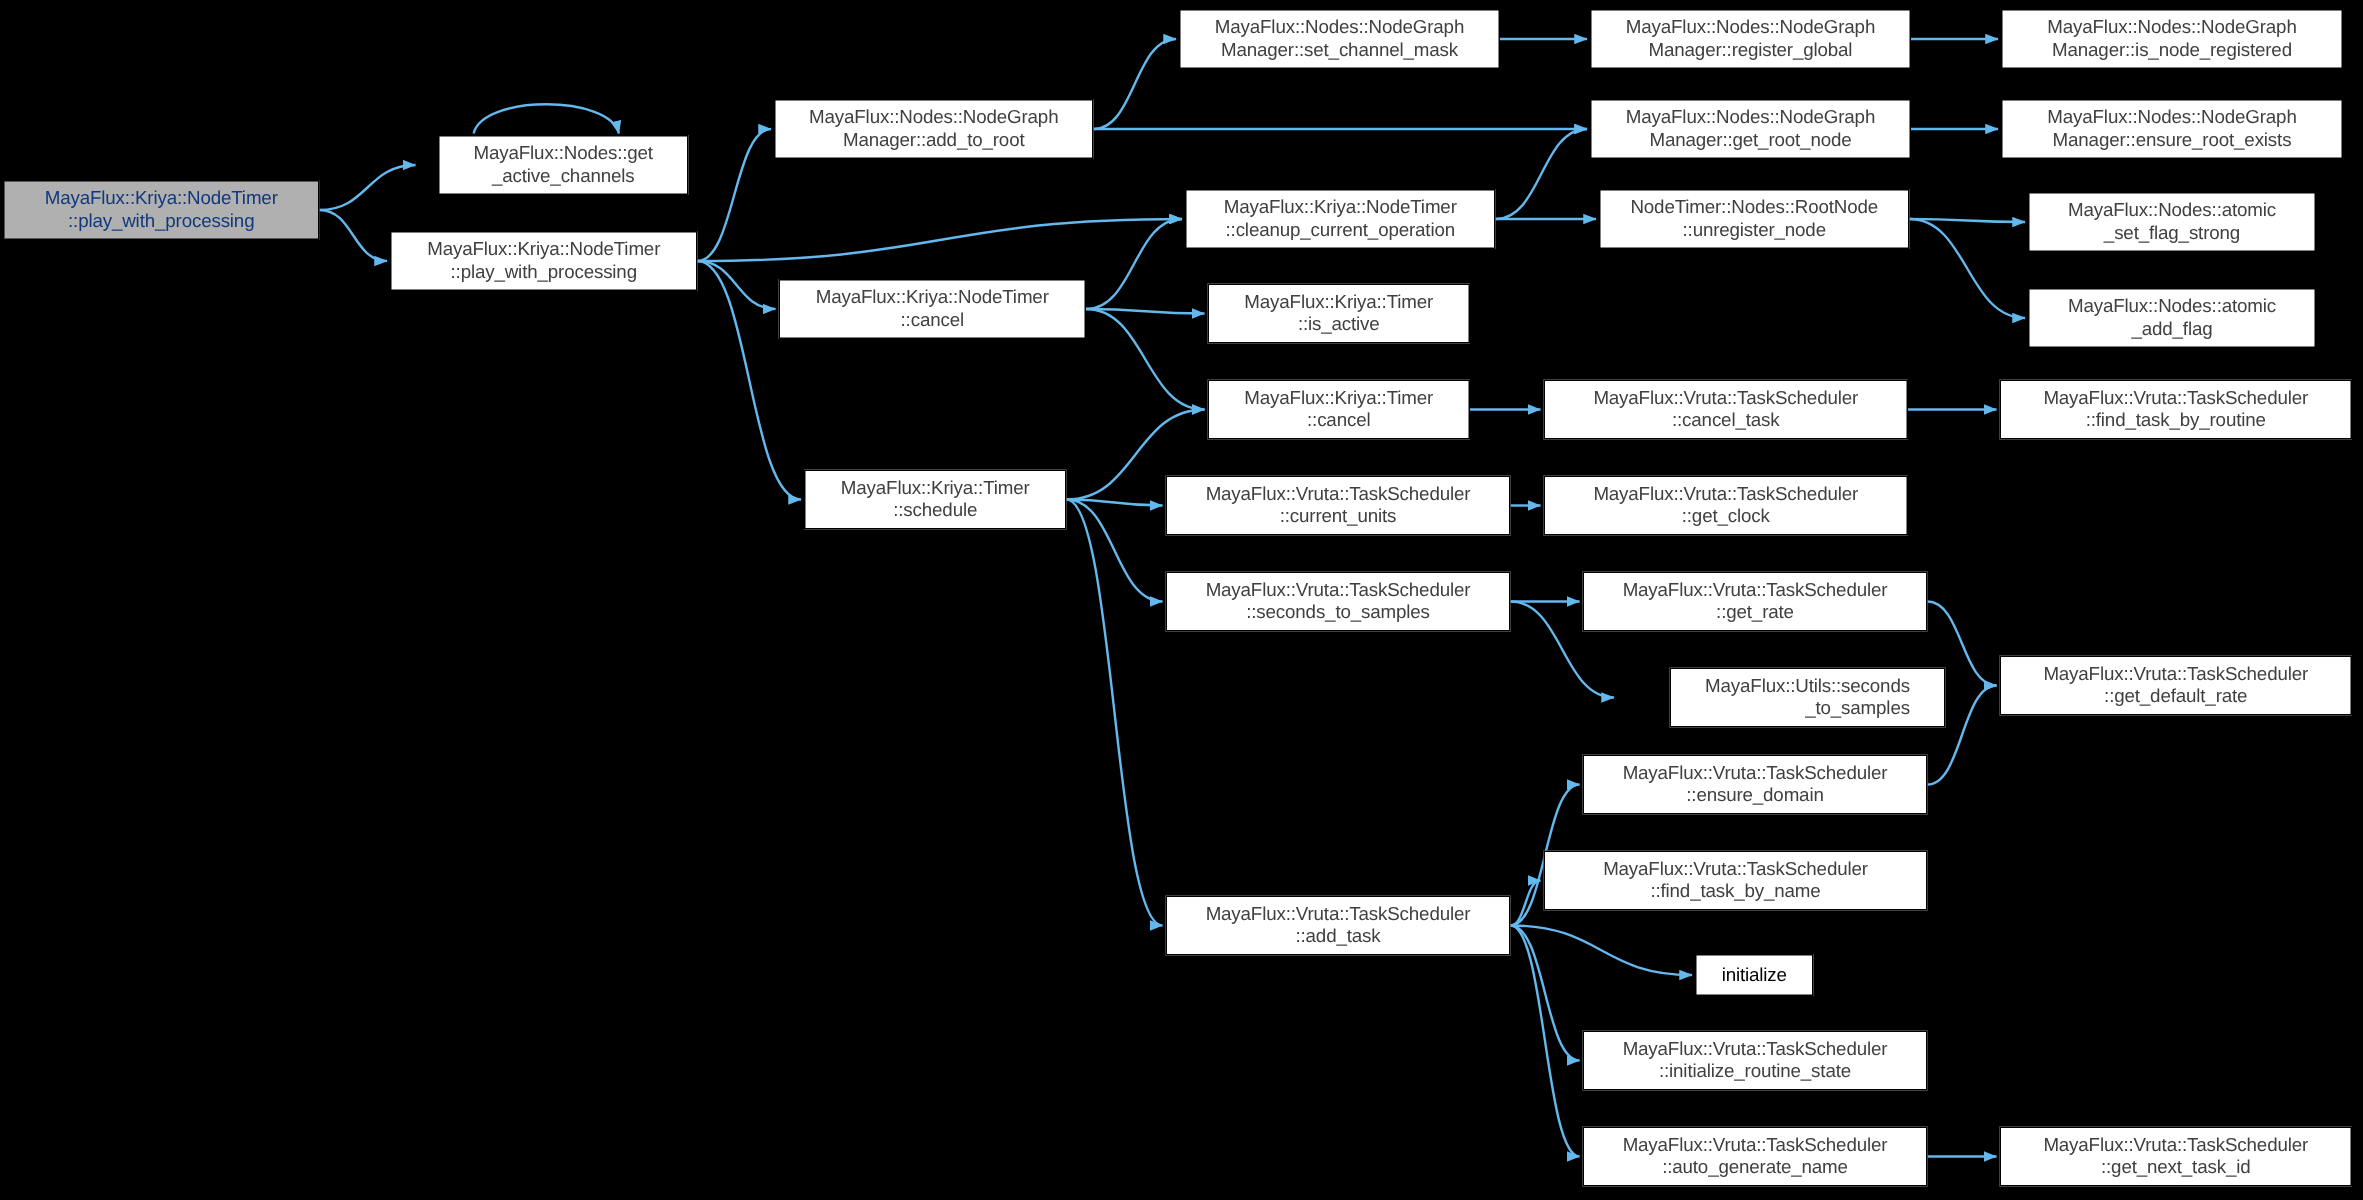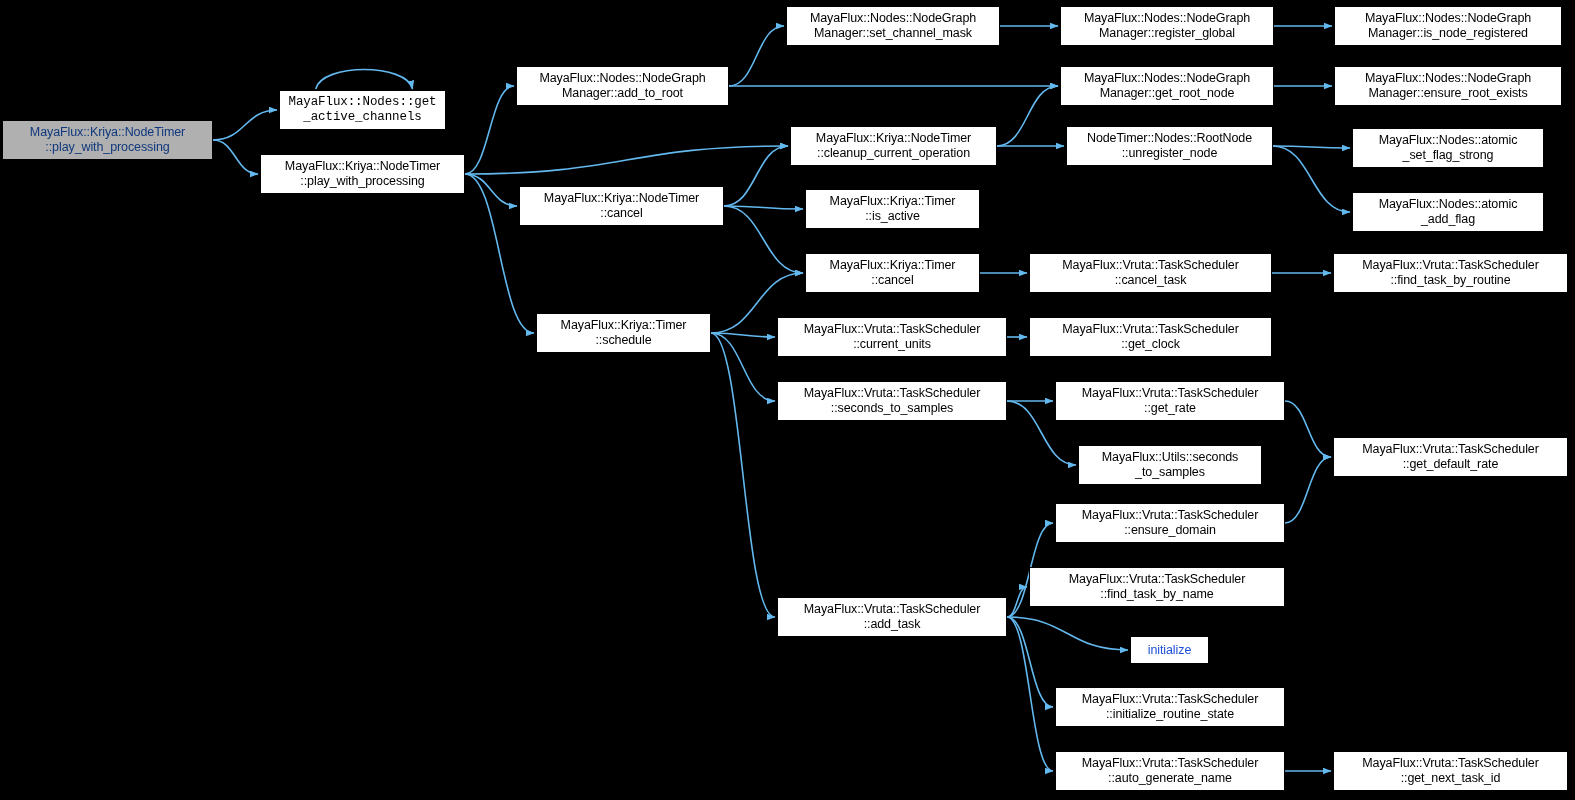--- a/index.html
+++ b/index.html
@@ -21,36 +21,36 @@
     top: 0;
     width: 1575px;
     height: 800px;
     pointer-events: none;
   }
   .node {
     position: absolute;
     box-sizing: border-box;
     background: #ffffff;
     border: 1px solid #000000;
-    color: #000000;
+    color: #404040;
     font-size: 12.5px;
     line-height: 15px;
     text-align: center;
     display: flex;
     align-items: center;
     justify-content: center;
     white-space: pre;
     letter-spacing: -0.1px;
   }
   .node.root {
     background: #b0b0b0;
     color: #10387d;
   }
   .node.plain {
-    color: #1d4ed8;
+    color: #000000;
   }
 </style>
 </head>
 <body>
 
 <div id="canvas">
   <svg class="edges">
     <defs>
       <marker id="arrow" markerWidth="9" markerHeight="7" refX="8.5" refY="3.5" orient="auto" markerUnits="userSpaceOnUse">
         <path d="M0,0 L9,3.5 L0,7 z" fill="#63b8ee"></path>
@@ -91,21 +91,21 @@
         <path d="M1007,617 C1017,617 1017,587 1027,587" fill="none" stroke="#63b8ee" stroke-width="1.6" marker-end="url(#arrow)"></path>
         <path d="M1007,617 C1067.5,617 1067.5,650 1128,650" fill="none" stroke="#63b8ee" stroke-width="1.6" marker-end="url(#arrow)"></path>
         <path d="M1007,617 C1030,617 1030,707 1053,707" fill="none" stroke="#63b8ee" stroke-width="1.6" marker-end="url(#arrow)"></path>
         <path d="M1007,617 C1030,617 1030,771 1053,771" fill="none" stroke="#63b8ee" stroke-width="1.6" marker-end="url(#arrow)"></path>
         <path d="M1285,771 C1308,771 1308,771 1331,771" fill="none" stroke="#63b8ee" stroke-width="1.6" marker-end="url(#arrow)"></path>
       </g>
   </svg>
   <div id="node-layer">
       <div class="node root" style="left: 2px; top: 120px; width: 211px; height: 40px;">MayaFlux::Kriya::NodeTimer
 ::play_with_processing</div>
-      <div class="node" style="left: 279px; top: 90px; width: 167px; height: 40px; font-family: Liberation Mono, monospace;">MayaFlux::Nodes::get
+      <div class="node" style="left: 292px; top: 90px; width: 167px; height: 40px;">MayaFlux::Nodes::get
 _active_channels</div>
       <div class="node" style="left: 260px; top: 154px; width: 205px; height: 40px;">MayaFlux::Kriya::NodeTimer
 ::play_with_processing</div>
       <div class="node" style="left: 516px; top: 66px; width: 213px; height: 40px;">MayaFlux::Nodes::NodeGraph
 Manager::add_to_root</div>
       <div class="node" style="left: 786px; top: 6px; width: 214px; height: 40px;">MayaFlux::Nodes::NodeGraph
 Manager::set_channel_mask</div>
       <div class="node" style="left: 1060px; top: 6px; width: 214px; height: 40px;">MayaFlux::Nodes::NodeGraph
 Manager::register_global</div>
       <div class="node" style="left: 1334px; top: 6px; width: 228px; height: 40px;">MayaFlux::Nodes::NodeGraph
@@ -135,21 +135,21 @@
       <div class="node" style="left: 536px; top: 313px; width: 175px; height: 40px;">MayaFlux::Kriya::Timer
 ::schedule</div>
       <div class="node" style="left: 777px; top: 317px; width: 230px; height: 40px;">MayaFlux::Vruta::TaskScheduler
 ::current_units</div>
       <div class="node" style="left: 1029px; top: 317px; width: 243px; height: 40px;">MayaFlux::Vruta::TaskScheduler
 ::get_clock</div>
       <div class="node" style="left: 777px; top: 381px; width: 230px; height: 40px;">MayaFlux::Vruta::TaskScheduler
 ::seconds_to_samples</div>
       <div class="node" style="left: 1055px; top: 381px; width: 230px; height: 40px;">MayaFlux::Vruta::TaskScheduler
 ::get_rate</div>
-      <div class="node" style="left: 1078px; top: 445px; width: 184px; height: 40px;">MayaFlux::Utils::seconds
+      <div class="node" style="left: 1113px; top: 445px; width: 184px; height: 40px; text-align: right;">MayaFlux::Utils::seconds
 _to_samples</div>
       <div class="node" style="left: 1333px; top: 437px; width: 235px; height: 40px;">MayaFlux::Vruta::TaskScheduler
 ::get_default_rate</div>
       <div class="node" style="left: 1055px; top: 503px; width: 230px; height: 40px;">MayaFlux::Vruta::TaskScheduler
 ::ensure_domain</div>
       <div class="node" style="left: 1029px; top: 567px; width: 256px; height: 40px;">MayaFlux::Vruta::TaskScheduler
 ::find_task_by_name</div>
       <div class="node" style="left: 777px; top: 597px; width: 230px; height: 40px;">MayaFlux::Vruta::TaskScheduler
 ::add_task</div>
       <div class="node plain" style="left: 1130px; top: 636px; width: 79px; height: 28px;">initialize</div>

